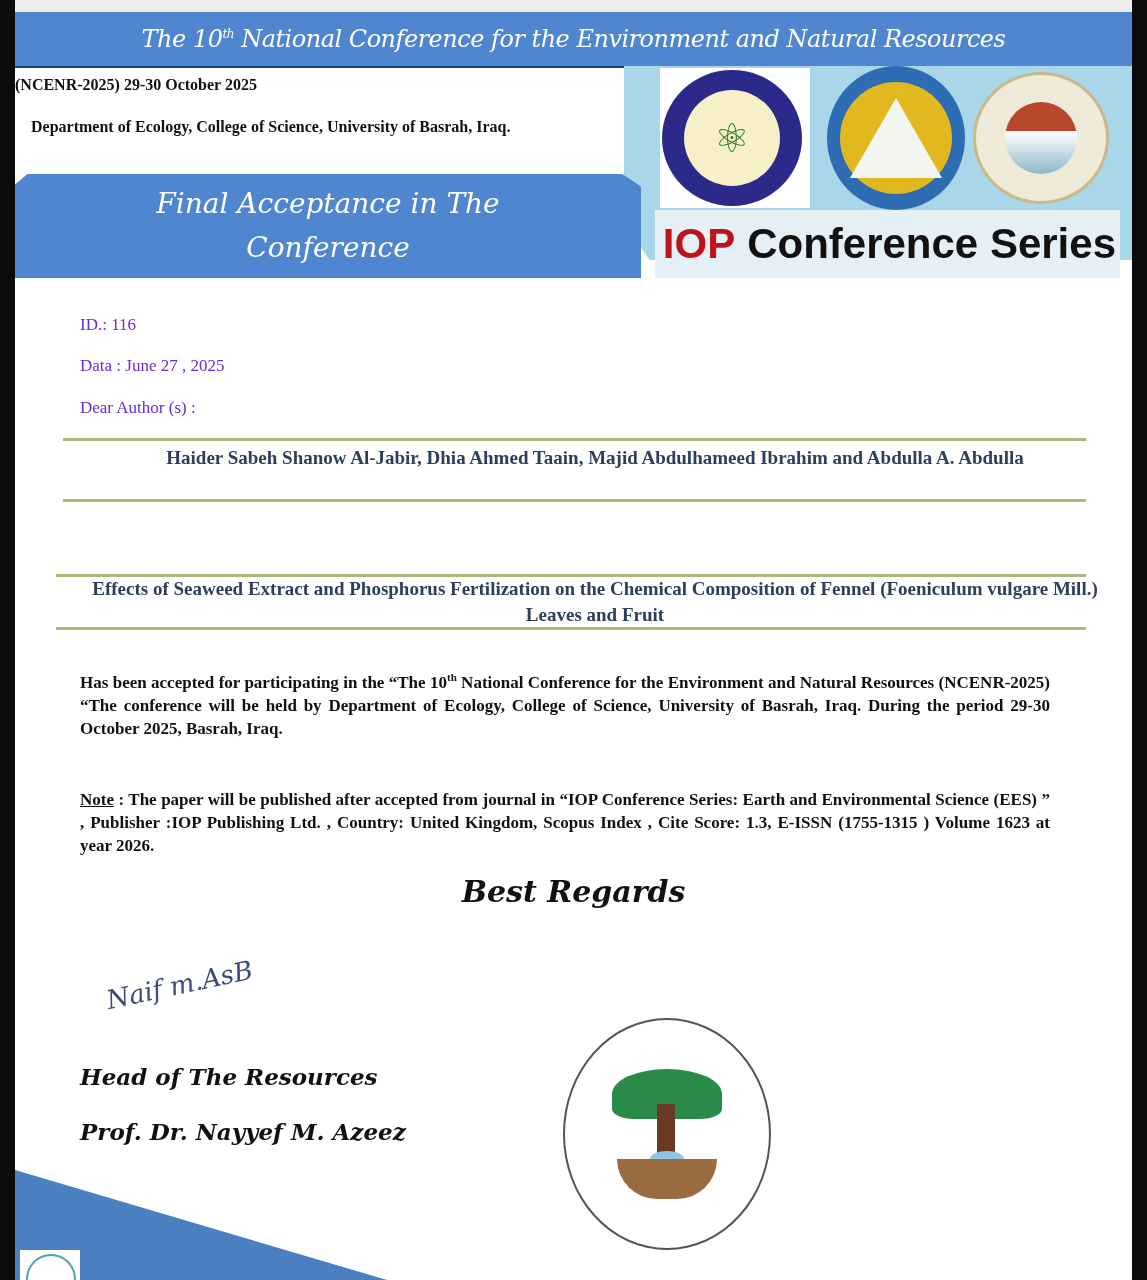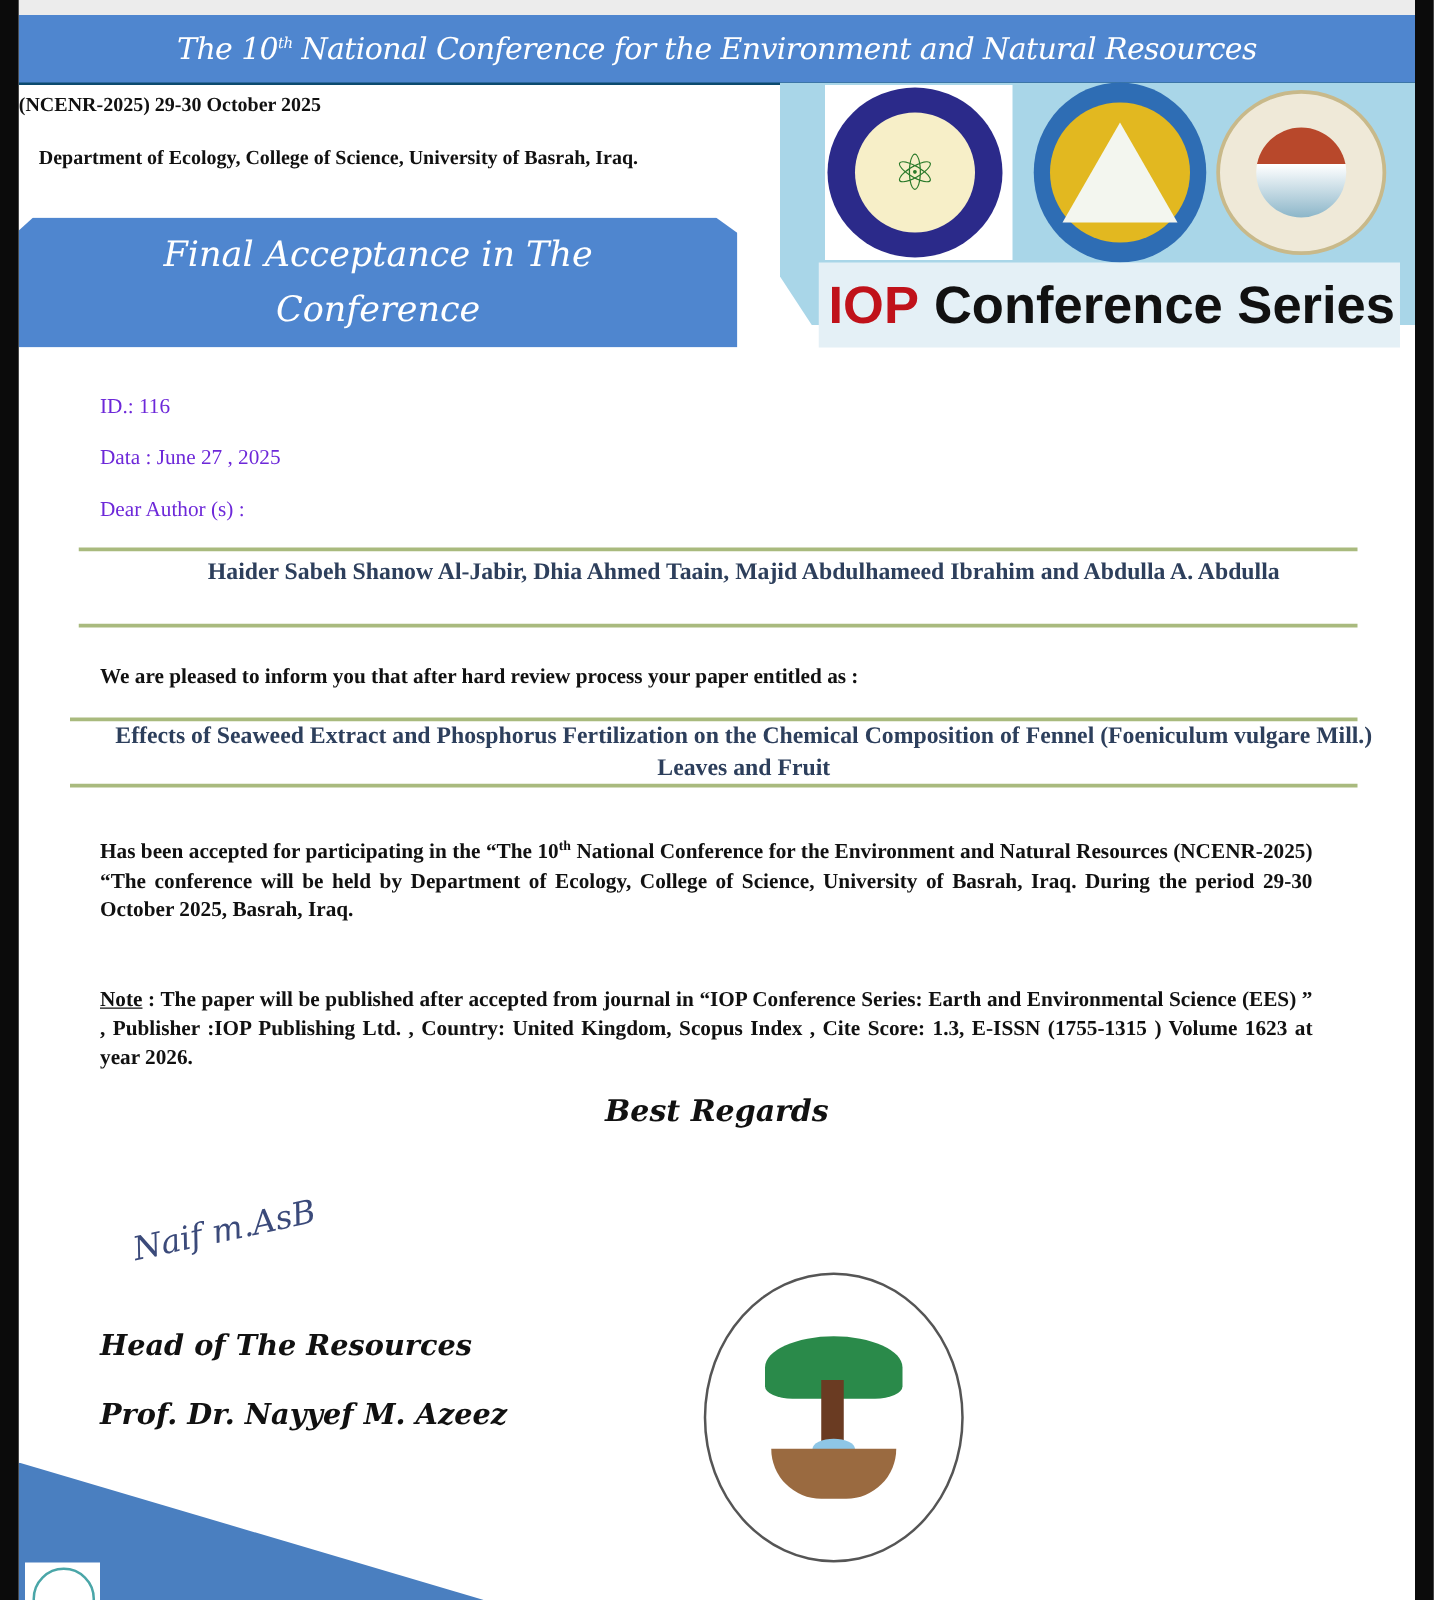--- a/index.html
+++ b/index.html
@@ -18,32 +18,32 @@
   .logo1 { left:647px; top:70px; width:140px; height:136px; background:#2b2a8a; }
   .logo1 .inner { width:96px; height:96px; border-radius:50%; background:#f7efc8; display:flex; align-items:center; justify-content:center; font-size:40px; color:#2a7a2a; }
   .logo2 { left:812px; top:66px; width:138px; height:144px; background:#2e6db4; }
   .logo2 .inner { width:112px; height:112px; border-radius:50%; background:#e2b820; position:relative; display:flex; align-items:center; justify-content:center; }
   .logo2 .tri { width:0; height:0; border-left:46px solid transparent; border-right:46px solid transparent; border-bottom:80px solid #f3f6ef; }
   .logo3 { left:958px; top:72px; width:136px; height:132px; background:#efe9d8; border:3px solid #c8b98a; box-sizing:border-box; }
   .logo3 .inner { width:72px; height:72px; border-radius:50%; background:linear-gradient(180deg,#b8482b 0%,#b8482b 40%,#ffffff 41%,#8cb6c9 100%); }
   .iop-bar { position:absolute; left:640px; top:210px; width:465px; height:68px; background:#e4f0f6; display:flex; align-items:center; justify-content:flex-end; padding-right:4px; box-sizing:border-box; }
   .iop-red { color:#c0121a; font-family:"Liberation Sans", sans-serif; font-weight:bold; font-size:42px; margin-right:12px; }
   .iop-black { color:#111; font-family:"Liberation Sans", sans-serif; font-size:42px;font-weight:bold; }
-  .accept-box { position:absolute; left:0; top:174px; width:575px; height:104px; background:#4f86cf; border-top-right-radius:14px;
+  .accept-box { position:absolute; left:0; top:174px; width:626px; height:104px; background:#4f86cf; border-top-right-radius:14px;
      clip-path:polygon(0 10%, 2% 0, 97% 0, 100% 12%, 100% 100%, 0 100%); display:flex; align-items:center; justify-content:center; text-align:center; }
   .accept-text { color:#fff; font-family:"DejaVu Serif", serif; font-style:italic; font-size:28px; line-height:44px; width:420px; }
   .field { position:absolute; left:65px; font-size:17px; font-weight:normal; color:#6d28d9; }
   .rule { position:absolute; height:3px; background:#a9ba7e; }
   .authors { position:absolute; left:80px; top:444px; width:1000px; text-align:center; color:#2d3f5c; font-weight:bold; font-size:19px; line-height:28px; }
   .title { position:absolute; left:70px; top:576px; width:1020px; text-align:center; color:#2d3f5c; font-weight:bold; font-size:19px; line-height:26px; }
   .intro { position:absolute; left:65px; top:531px; font-size:17px; font-weight:bold; color:#111; }
   .para { position:absolute; left:65px; width:970px; font-size:17px; font-weight:bold; color:#111; line-height:23px; text-align:justify; }
   .para sup { font-size:11px; }
   .note-u { text-decoration:underline; }
-  .regards { position:absolute; left:0; top:874px; width:100%; text-align:center; font-family:"DejaVu Serif", serif; font-style:italic; font-weight:bold; font-size:24px; color:#111; box-sizing:border-box; }
+  .regards { position:absolute; left:0; top:874px; width:100%; text-align:center; font-family:"DejaVu Serif", serif; font-style:italic; font-weight:bold; font-size:30px; color:#111; box-sizing:border-box; }
   .signature { position:absolute; left:95px; top:985px; font-family:"DejaVu Serif", serif; font-style:italic; font-size:26px; color:#3b4a7a; transform:rotate(-12deg); transform-origin:left bottom; }
   .sign1 { position:absolute; left:65px; top:1063px; font-family:"DejaVu Serif", serif; font-style:italic; font-weight:bold; font-size:23px; color:#111; }
   .sign2 { position:absolute; left:65px; top:1118px; font-family:"DejaVu Serif", serif; font-style:italic; font-weight:bold; font-size:23px; color:#111; }
   .seal { position:absolute; left:548px; top:1018px; width:208px; height:232px; border-radius:50%; border:2px solid #555; box-sizing:border-box; background:#fff; display:flex; align-items:center; justify-content:center; }
   .seal-tree { width:110px; height:150px; position:relative; }
   .seal-leaves { position:absolute; top:10px; left:0; width:110px; height:50px; background:#2a8a4a; border-radius:50% 50% 20% 20%; }
   .seal-trunk { position:absolute; top:45px; left:45px; width:18px; height:70px; background:#6a3b22; }
   .seal-hands { position:absolute; top:100px; left:5px; width:100px; height:40px; border-radius:0 0 50px 50px; background:#9a6a40; }
   .seal-water { position:absolute; top:92px; left:38px; width:34px; height:16px; border-radius:50%; background:#8ec6e6; }
   .corner-tri { position:absolute; left:0; top:1170px; width:372px; height:110px; background:#4a7fc0; clip-path:polygon(0 0, 100% 100%, 0 100%); }
@@ -88,21 +88,20 @@
   </div>
 
   <div class="field" style="top:315px">ID.: 116</div>
   <div class="field" style="top:356px">Data : June 27 , 2025</div>
   <div class="field" style="top:398px">Dear Author (s) :</div>
 
   <div class="rule" style="left:48px; top:438px; width:1023px;"></div>
   <div class="authors">Haider Sabeh Shanow Al-Jabir, Dhia Ahmed Taain, Majid Abdulhameed Ibrahim and Abdulla A. Abdulla</div>
   <div class="rule" style="left:48px; top:499px; width:1023px;"></div>
 
-  <div class="intro">We are pleased to inform you that after hard review process your paper entitled as :</div>
 
   <div class="rule" style="left:41px; top:574px; width:1030px;"></div>
   <div class="title">Effects of Seaweed Extract and Phosphorus Fertilization on the Chemical Composition of Fennel (Foeniculum vulgare Mill.) Leaves and Fruit</div>
   <div class="rule" style="left:41px; top:627px; width:1030px;"></div>
 
   <div class="para" style="top:666px"><span>Has been accepted for participating in the “The 10</span><sup>th</sup><span> National Conference for the Environment and Natural Resources  (NCENR-2025) “The conference will be held by  Department of Ecology, College of Science, University of Basrah, Iraq. During the period 29-30 October 2025, Basrah, Iraq.</span></div>
 
   <div class="para" style="top:788px"><span class="note-u">Note</span><span> : The paper will be published after accepted from journal in “IOP Conference Series: Earth and Environmental Science (EES) ” , Publisher :IOP Publishing Ltd. , Country: United Kingdom, Scopus Index , Cite Score: 1.3, E-ISSN (1755-1315 ) Volume 1623 at year 2026.</span></div>
 
   <div class="regards">Best Regards</div>

